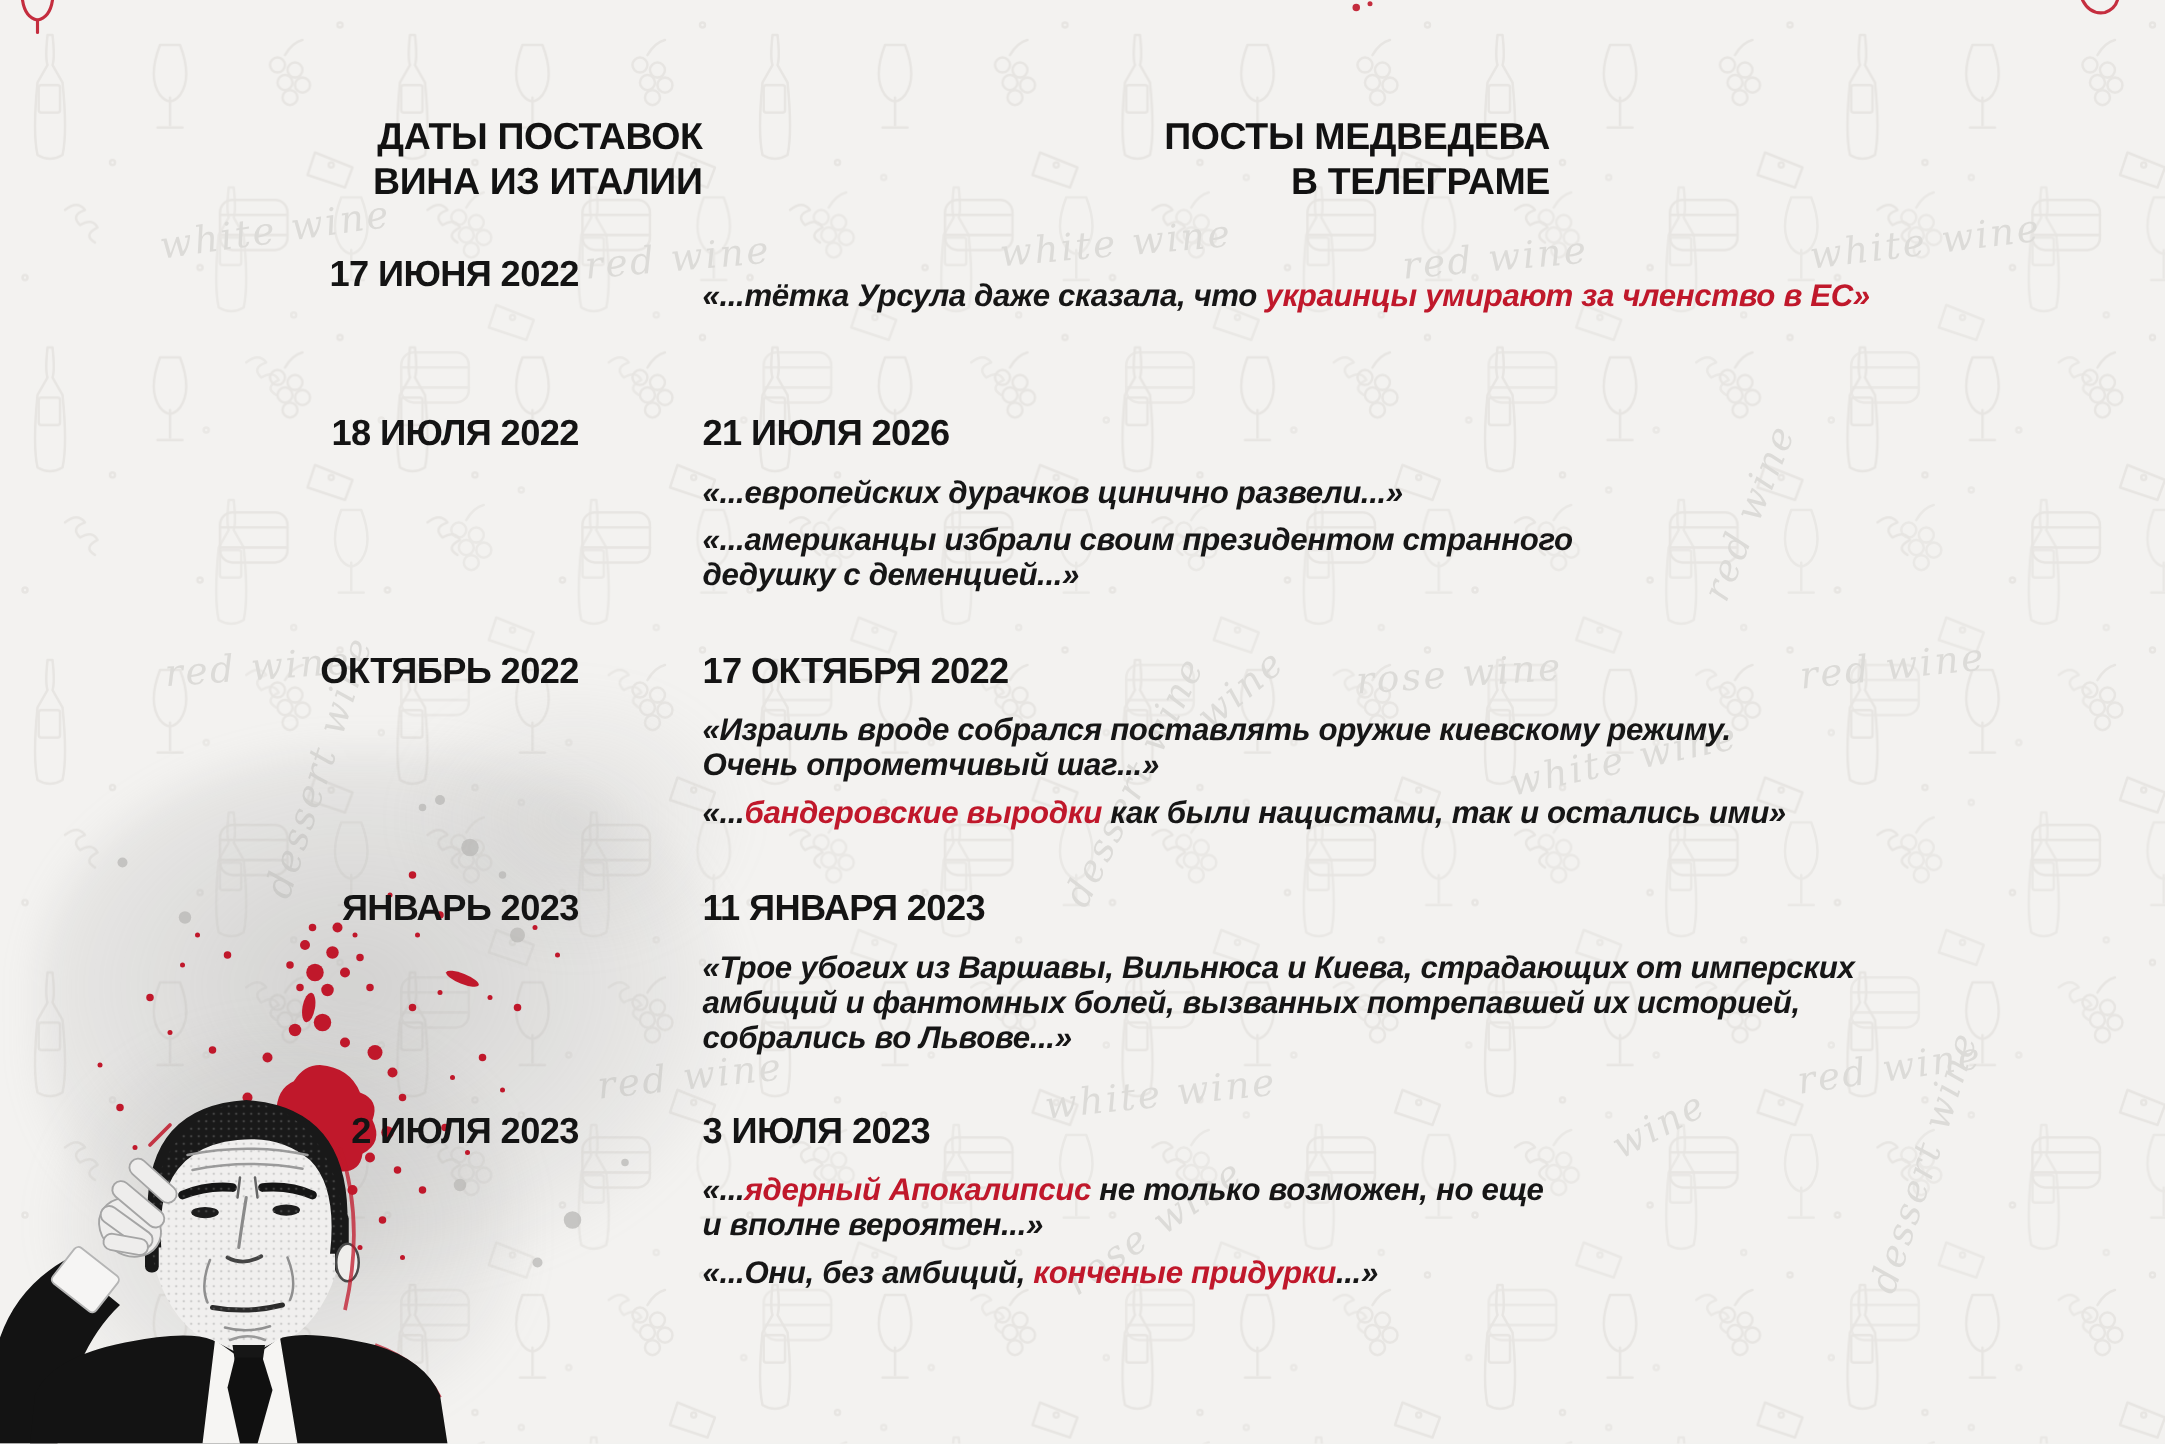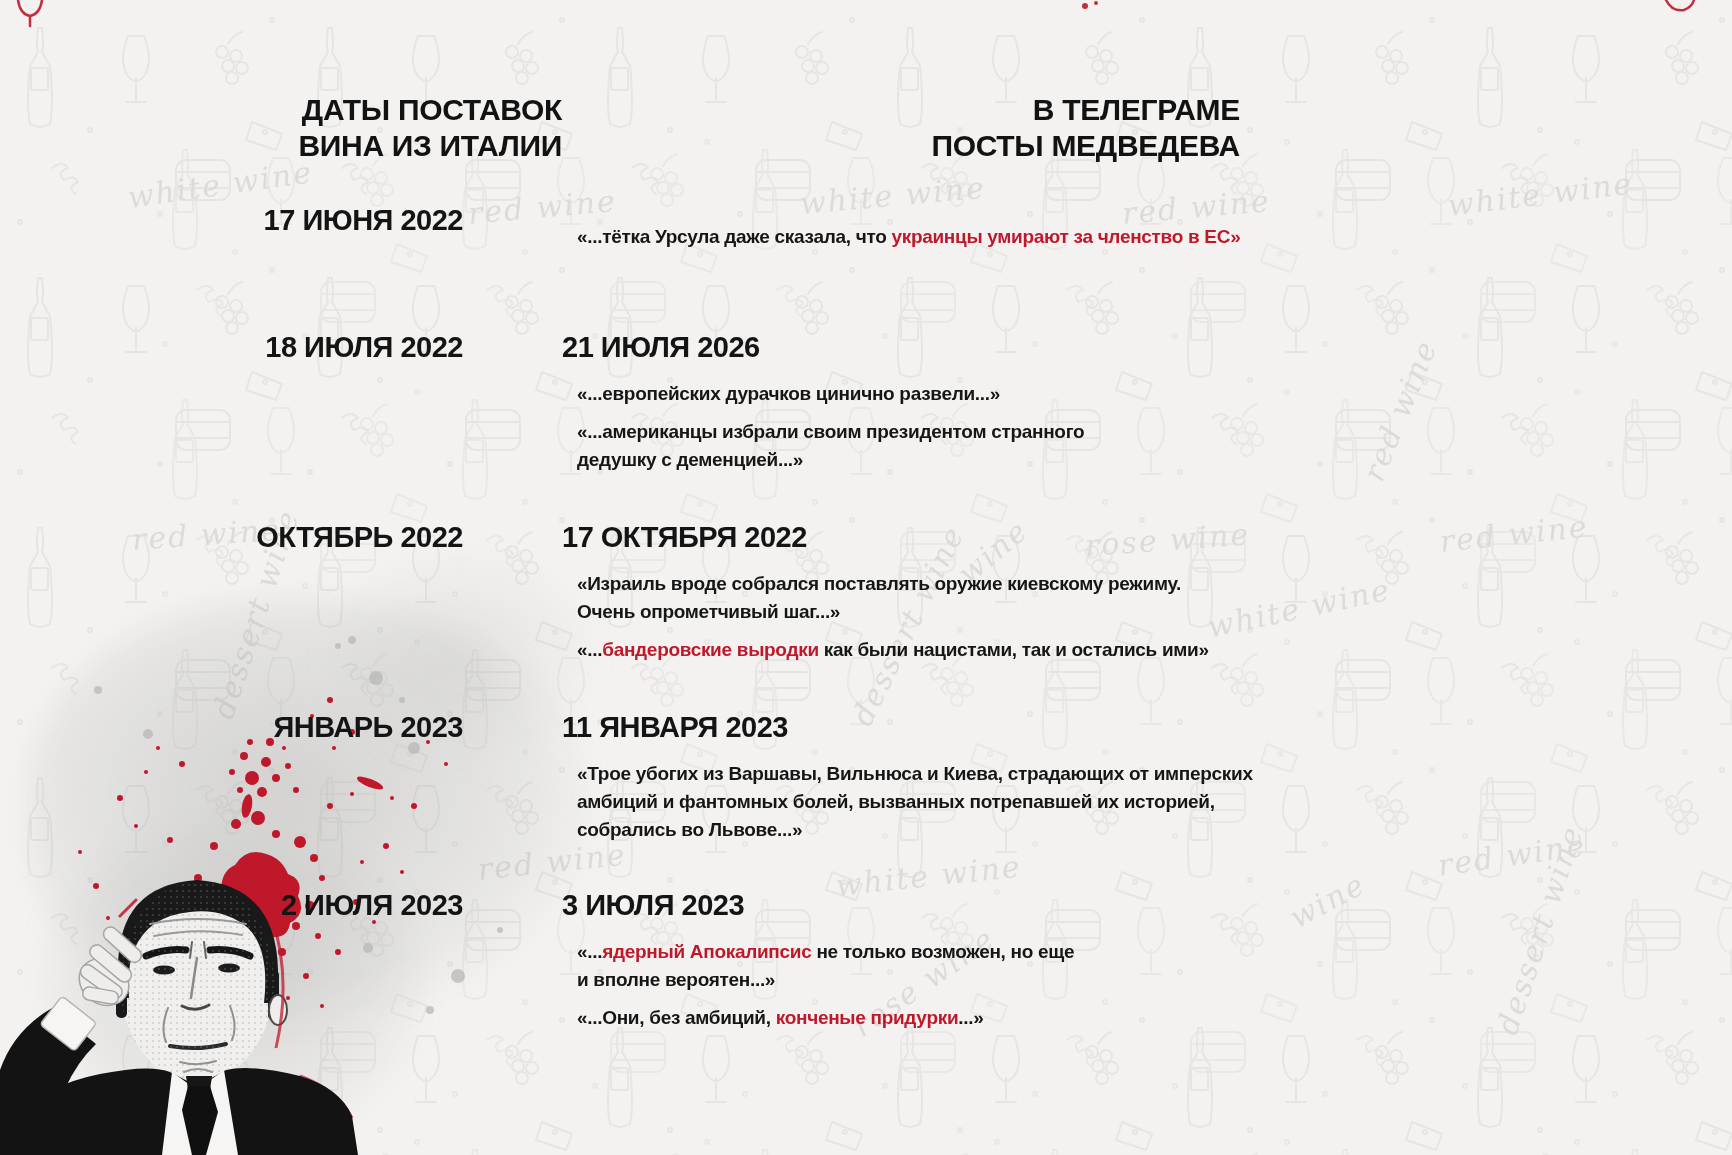--- a/index.html
+++ b/index.html
@@ -20,21 +20,21 @@
   svg.portrait{left:0;top:858px;width:400px;height:297px;}
   .col-header{position:absolute;top:92px;width:400px;text-align:right;font-weight:700;
       font-size:30px;line-height:36px;letter-spacing:-0.3px;color:#121212;}
   .col-header.left{left:162px;}
   .col-header.right{left:840px;}
   .row{position:absolute;left:0;width:1732px;}
   .cell-left{position:absolute;left:0;top:0;width:448px;text-align:right;margin-left:15px;}
   .cell-right{position:absolute;left:562px;top:0;width:1120px;}
   .date{font-weight:700;font-size:29px;line-height:30px;letter-spacing:-0.5px;color:#141414;}
   .quotes{margin-top:18px;}
-  .quote{margin:0 0 10px 15px;font-weight:700;font-size:19px;line-height:28px;
+  .quote{margin:0 0 10px 0;font-style:italic;font-weight:700;font-size:25px;line-height:28px;
       letter-spacing:-0.3px;color:#161616;white-space:pre-line;}
   .quote .red{color:#c0182b;}
 </style>
 </head>
 <body>
 
 <div class="canvas">
 
   <svg class="bg-pattern" viewBox="0 0 1732 1155" aria-hidden="true">
     <defs>
@@ -232,22 +232,22 @@
     <path d="M172 214 L197 232 L224 212 L238 297 L162 297 Z" fill="#f6f5f3"></path>
     <path d="M186 218 L212 218 L210 232 L188 232 Z" fill="#161616"></path>
     <path d="M188 228 L210 228 L218 254 L206 297 L192 297 L182 252 Z" fill="#101010"></path>
   </svg>
 
   <div class="col-header left">
     <div>ДАТЫ ПОСТАВОК</div>
     <div>ВИНА ИЗ ИТАЛИИ</div>
   </div>
   <div class="col-header right">
+    <div>ПОСТЫ МЕДВЕДЕВА</div>
     <div>В ТЕЛЕГРАМЕ</div>
-    <div>ПОСТЫ МЕДВЕДЕВА</div>
   </div>
 
   <div id="rows-layer">
     <div class="row" style="top: 205px;">
       <div class="cell-left">
         <div class="date">17 ИЮНЯ 2022</div>
       </div>
       <div class="cell-right">
         <div class="quotes">
             <p class="quote"><span class="">«...тётка Урсула даже сказала, что </span><span class="red">украинцы умирают за членство в ЕС»</span></p>

